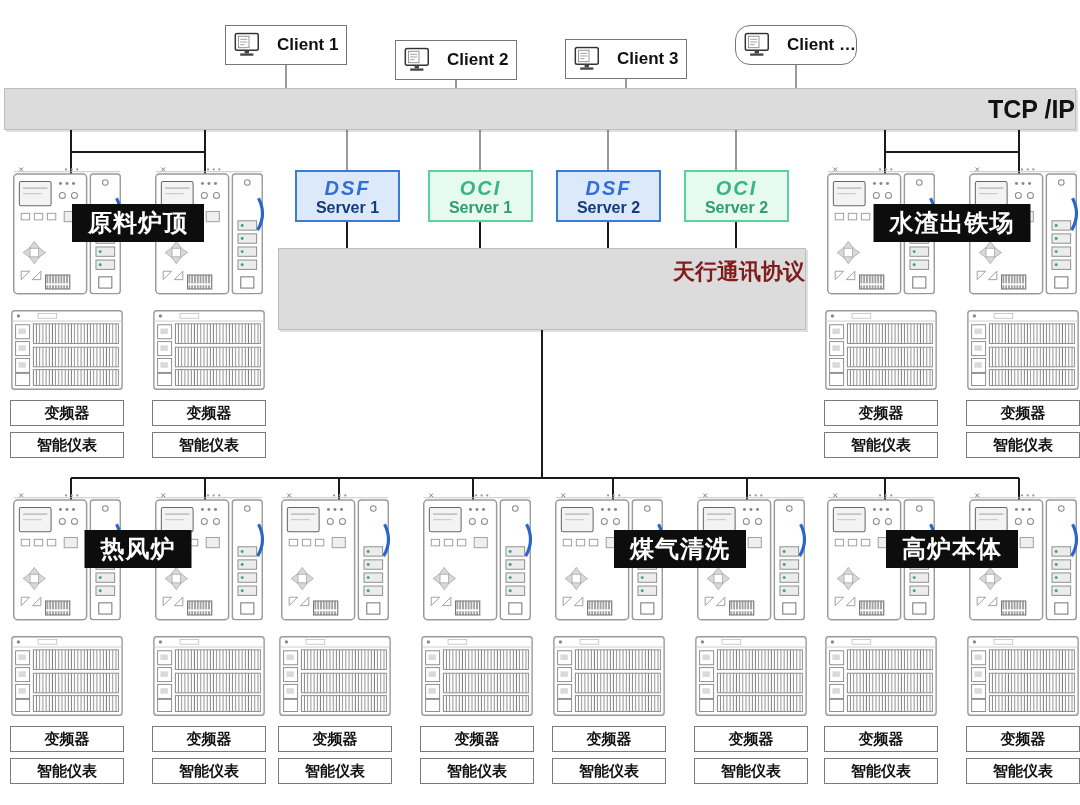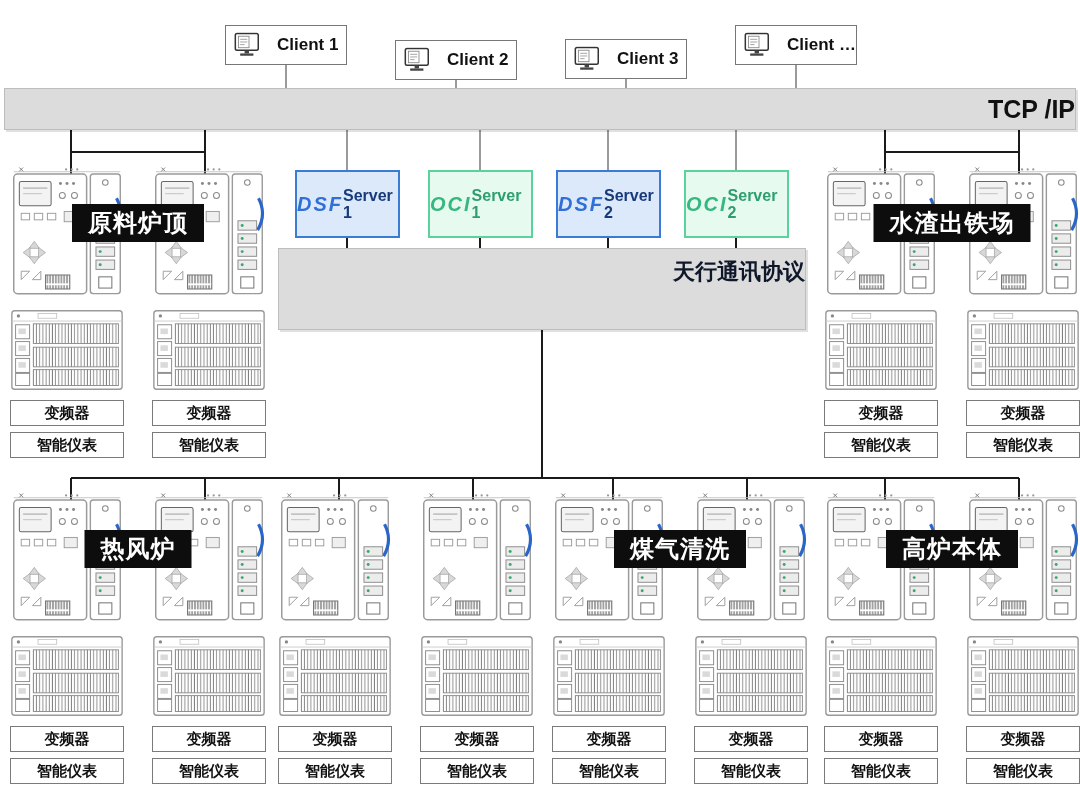--- a/index.html
+++ b/index.html
@@ -15,25 +15,25 @@
     box-sizing:border-box;z-index:2;}
   .client svg{width:30px;height:27px;flex:0 0 auto;}
   .client-label{font-size:17px;font-weight:600;color:#111;white-space:nowrap;}
 
   
   .netbar{position:absolute;background:var(--bar-fill,#dcdcdc);border:1px solid #bdbdbd;
     box-shadow:2px 2px 0 rgba(0,0,0,0.12);box-sizing:border-box;z-index:1;text-align:right;}
   #tcp-bar{left:4px;top:88px;width:1072px;height:42px;}
   #tcp-bar .bar-label{font-size:25px;font-weight:700;color:#111;padding:6px 0 0 10px;}
   #protocol-bar{left:278px;top:248px;width:528px;height:82px;}
-  #protocol-bar .bar-label{font-size:22px;font-weight:600;color:#0f172a;padding:8px 0 0 12px;}
-
-  
-  .server{position:absolute;top:170px;width:105px;height:68px;box-sizing:border-box;
-    display:flex;flex-direction:row;align-items:center;justify-content:center;z-index:2;}
+  #protocol-bar .bar-label{font-size:22px;font-weight:600;color:#7f1d1d;padding:8px 0 0 12px;}
+
+  
+  .server{position:absolute;top:170px;width:105px;height:52px;box-sizing:border-box;
+    display:flex;flex-direction:column;align-items:center;justify-content:center;z-index:2;}
   .server.dsf{background:var(--dsf-fill,#dce9fb);border:2px solid var(--dsf-border,#3a7bd5);}
   .server.oci{background:var(--oci-fill,#e7faf0);border:2px solid var(--oci-border,#5bd19c);}
   .server-logo{font-size:20px;font-weight:700;font-style:italic;letter-spacing:2px;line-height:22px;}
   .server.dsf .server-logo{color:var(--dsf-text,#2f6fd6);}
   .server.oci .server-logo{color:var(--oci-text,#35b87f);}
   .server-name{font-size:16px;font-weight:700;line-height:17px;}
   .server.dsf .server-name{color:var(--dsf-name,#173a7a);}
   .server.oci .server-name{color:var(--oci-name,#2f9e6e);}
 
   
@@ -183,21 +183,21 @@
         <use href="#pc"></use>
       </svg>
     <span class="client-label">Client 2</span>
   </div>
   <div class="client" style="left:565px;margin-top:14px;">
     <svg viewBox="0 0 34 30">
         <use href="#pc"></use>
       </svg>
     <span class="client-label">Client 3</span>
   </div>
-  <div class="client" style="left:735px;">
+  <div class="client" style="left:735px;border-radius:15px;">
     <svg viewBox="0 0 34 30">
         <use href="#pc"></use>
       </svg>
     <span class="client-label">Client …</span>
   </div>
 
   <div id="tcp-bar" class="netbar">
     <div class="bar-label">TCP /IP</div>
   </div>
 

